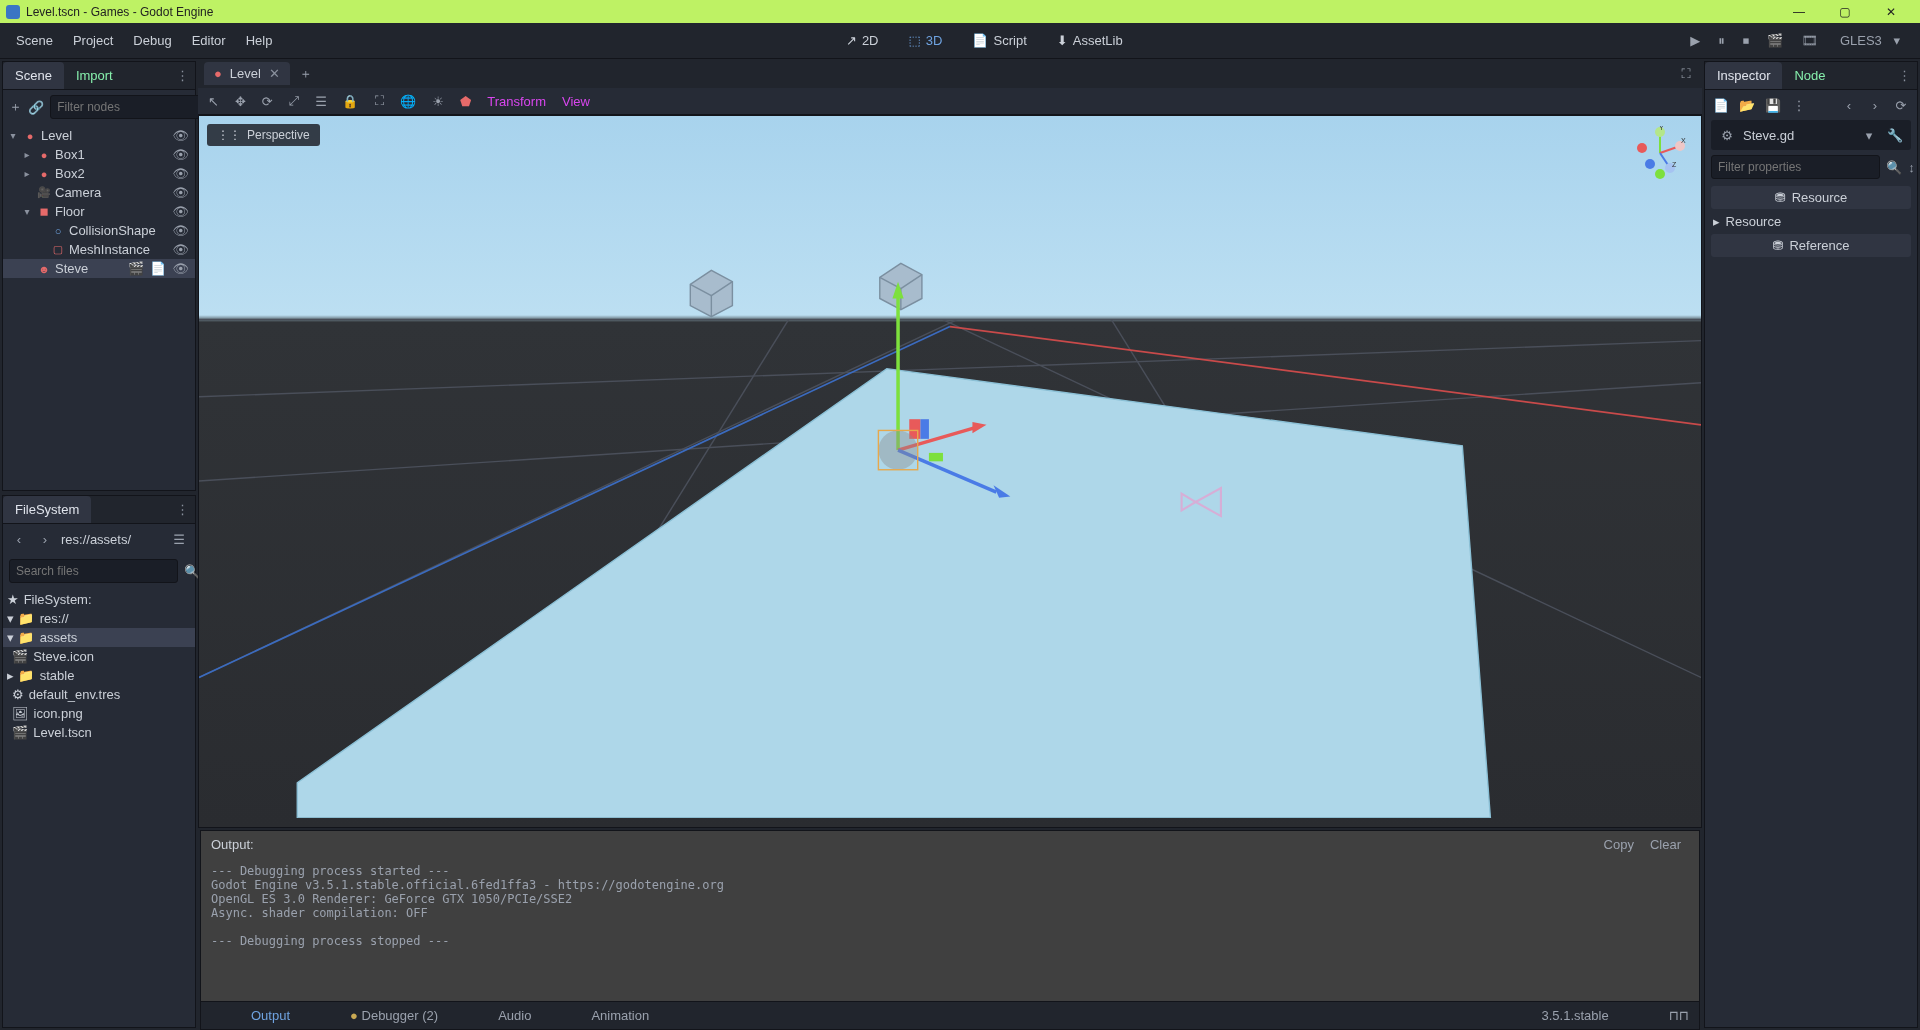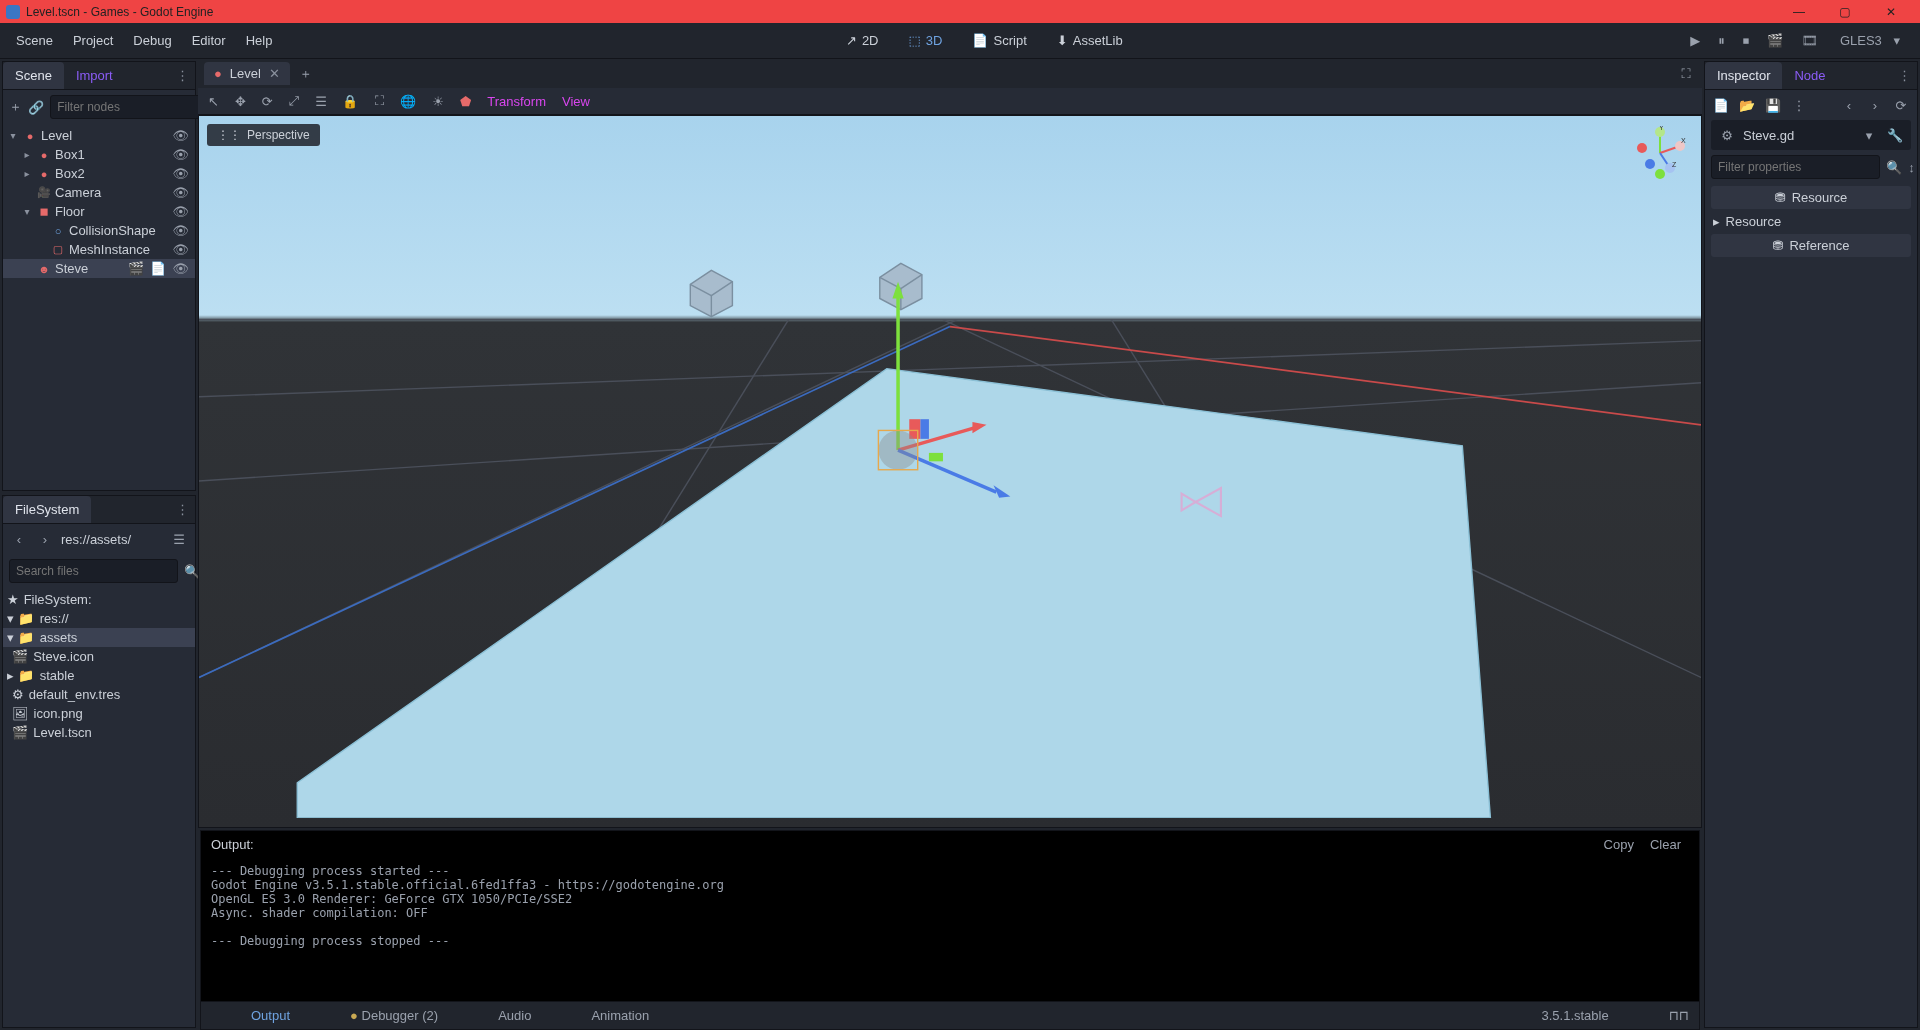--- a/index.html
+++ b/index.html
@@ -1,17 +1,17 @@
 <!DOCTYPE html>
 <html><head>
 <meta charset="utf-8">
 <style>
 * { box-sizing: border-box; margin: 0; padding: 0; font-family: -apple-system, "Segoe UI", sans-serif; }
 body { background: #21252d; color: #cbd0d8; font-size: 13px; overflow: hidden; width: 1920px; height: 1030px; }
-.titlebar { height: 23px; background: #ef4444; color: #222; display: flex; align-items: center; padding: 0 6px; font-size: 12px; }
+.titlebar { height: 23px; background: #bef264; color: #222; display: flex; align-items: center; padding: 0 6px; font-size: 12px; }
 .titlebar .logo { width: 14px; height: 14px; background: #3a76c4; border-radius: 3px; margin-right: 6px; display: inline-block; }
 .titlebar .title { flex: 1; }
 .winctrl { width: 46px; text-align: center; font-size: 12px; color: #222; cursor: default; }
 .menubar { height: 36px; background: #21252d; display: flex; align-items: center; padding: 0 6px; border-bottom: 1px solid #12141a; }
 .menubar .menu-left, .menubar .menu-center, .menubar .menu-right { display: flex; align-items: center; gap: 14px; }
 .menubar .menu-left { gap: 0; }
 .menubar .menu-left .menu-item { padding: 6px 10px; }
 .menubar .menu-center { flex: 1; justify-content: center; gap: 18px; }
 .menubar .mode-btn { display: flex; align-items: center; gap: 5px; padding: 4px 6px; color: #cbd0d8; }
 .menubar .mode-btn.active { color: #6fa3e0; }
@@ -19,21 +19,21 @@
 .menubar .play-icons span { color: #9aa1ad; margin: 0 4px; }
 .gles { color: #6fa3e0; }
 
 .main { display: flex; height: calc(100% - 23px - 36px); }
 .left-col { width: 198px; display: flex; flex-direction: column; }
 .right-col { width: 218px; display: flex; flex-direction: column; }
 .center-col { flex: 1; display: flex; flex-direction: column; }
 
 .panel { background: #262b36; border: 1px solid #12141a; margin: 2px; display: flex; flex-direction: column; }
 .tabs { display: flex; background: #21252d; border-bottom: 1px solid #12141a; align-items: center; }
-.tab { padding: 6px 12px; color: #8b5cf6; border-radius: 4px 4px 0 0; }
+.tab { padding: 6px 12px; color: #86efac; border-radius: 4px 4px 0 0; }
 .tab.active { background: #303542; color: #e0e4ec; }
 .tab-spacer { flex: 1; }
 .tab-opt { color: #8a919e; padding: 0 6px; }
 .toolbar-row { display: flex; align-items: center; gap: 6px; padding: 5px 6px; }
 .input { background: #1a1e27; border: 1px solid #12141a; color: #cbd0d8; padding: 4px 6px; border-radius: 3px; flex: 1; font-size: 12px; }
 .icon-btn { width: 20px; height: 20px; display: flex; align-items: center; justify-content: center; color: #9aa1ad; }
 .tree { padding: 2px 0; overflow: hidden; flex: 1; }
 .tree-row { display: flex; align-items: center; padding: 2px 4px; gap: 4px; }
 .tree-row.selected { background: #3b4152; }
 .tree-row .expand { width: 12px; text-align: center; color: #8a919e; font-size: 10px; }
@@ -53,21 +53,21 @@
 .scene-tab .close { color: #8a919e; }
 .viewport-toolbar { display: flex; align-items: center; gap: 16px; padding: 5px 10px; background: #262b36; border-bottom: 1px solid #12141a; }
 .viewport-toolbar .vt-icon { color: #9aa1ad; font-size: 13px; }
 .viewport-toolbar .vt-text { color: #d946ef; }
 
 .viewport { flex: 1; position: relative; background: linear-gradient(to bottom, #a8d3ed 0%, #bcdff2 28%, #303337 29%, #2a2c30 100%); border: 1px solid #12141a; overflow: hidden; }
 .grid-overlay { position: absolute; inset: 0; }
 .persp-badge { position: absolute; top: 8px; left: 8px; background: rgba(30,33,41,.85); padding: 4px 10px; border-radius: 3px; color: #cbd0d8; font-size: 12px; display: flex; gap: 6px; align-items: center; }
 .gizmo-orient { position: absolute; top: 10px; right: 14px; width: 54px; height: 54px; }
 
-.bottom-panel { height: 200px; display: flex; flex-direction: column; border: 1px solid #12141a; margin: 2px 2px 0 2px; background: #000000; }
+.bottom-panel { height: 200px; display: flex; flex-direction: column; border: 1px solid #12141a; margin: 2px 2px 0 2px; background: #404040; }
 .output-head { display: flex; align-items: center; padding: 4px 10px; }
 .output-head .sp { flex: 1; }
 .output-btn { color: #9aa1ad; padding: 2px 8px; }
 .output-body { flex: 1; padding: 6px 10px; font-family: Consolas, monospace; font-size: 12px; color: #9aa1ad; white-space: pre; overflow: hidden; }
 .bottom-tabs { display: flex; align-items: center; padding: 0 10px; height: 28px; gap: 20px; background: #21252d; border-top: 1px solid #12141a; }
 .bt { color: #9aa1ad; margin-left: 40px; }
 .bt.active { color: #6fa3e0; }
 .bt.warn .dot { color: #c9a953; }
 .bt-spacer { flex: 1; }
 

